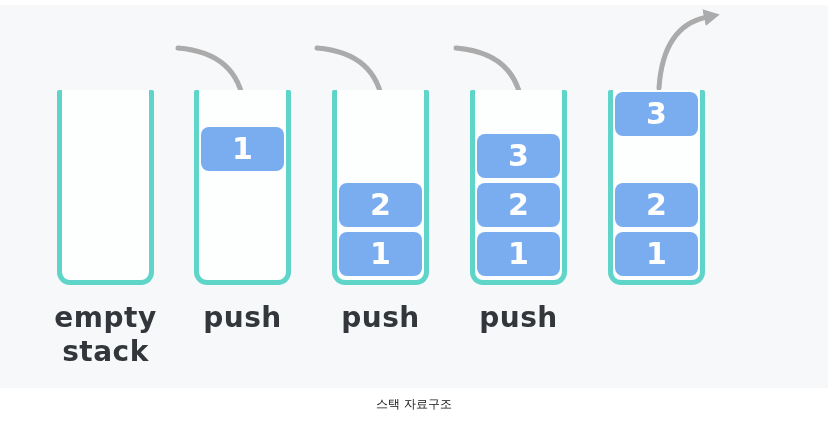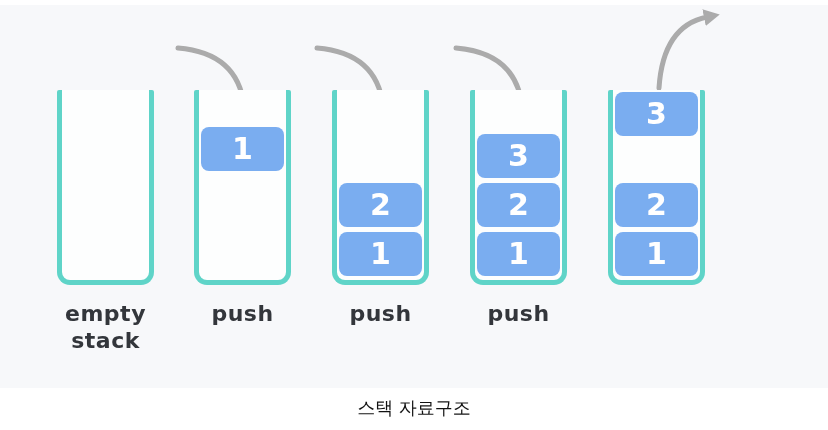--- a/index.html
+++ b/index.html
@@ -64,34 +64,34 @@
   .y-bot   { top: 232px; }  
   .y-pop   { top:  92px; }  
 
   .stage-label {
     position: absolute;
     top: 301px;
     left: 50%;
     transform: translateX(-50%);
     width: 160px;
     text-align: center;
-    font-size: 22px;
+    font-size: 28px;
     font-weight: bold;
     line-height: 1.22;
     color: #33363b;
     letter-spacing: 0.5px;
   }
   .stage-label.two-line { width: 112px; }
 
   .caption {
     position: absolute;
     left: 0; top: 396px;
     width: 828px;
     text-align: center;
-    font-size: 18px;
+    font-size: 12px;
     color: #111111;
   }
 </style>
 </head>
 <body>
 
 <div class="screen">
 
   <div class="panel"></div>
 

